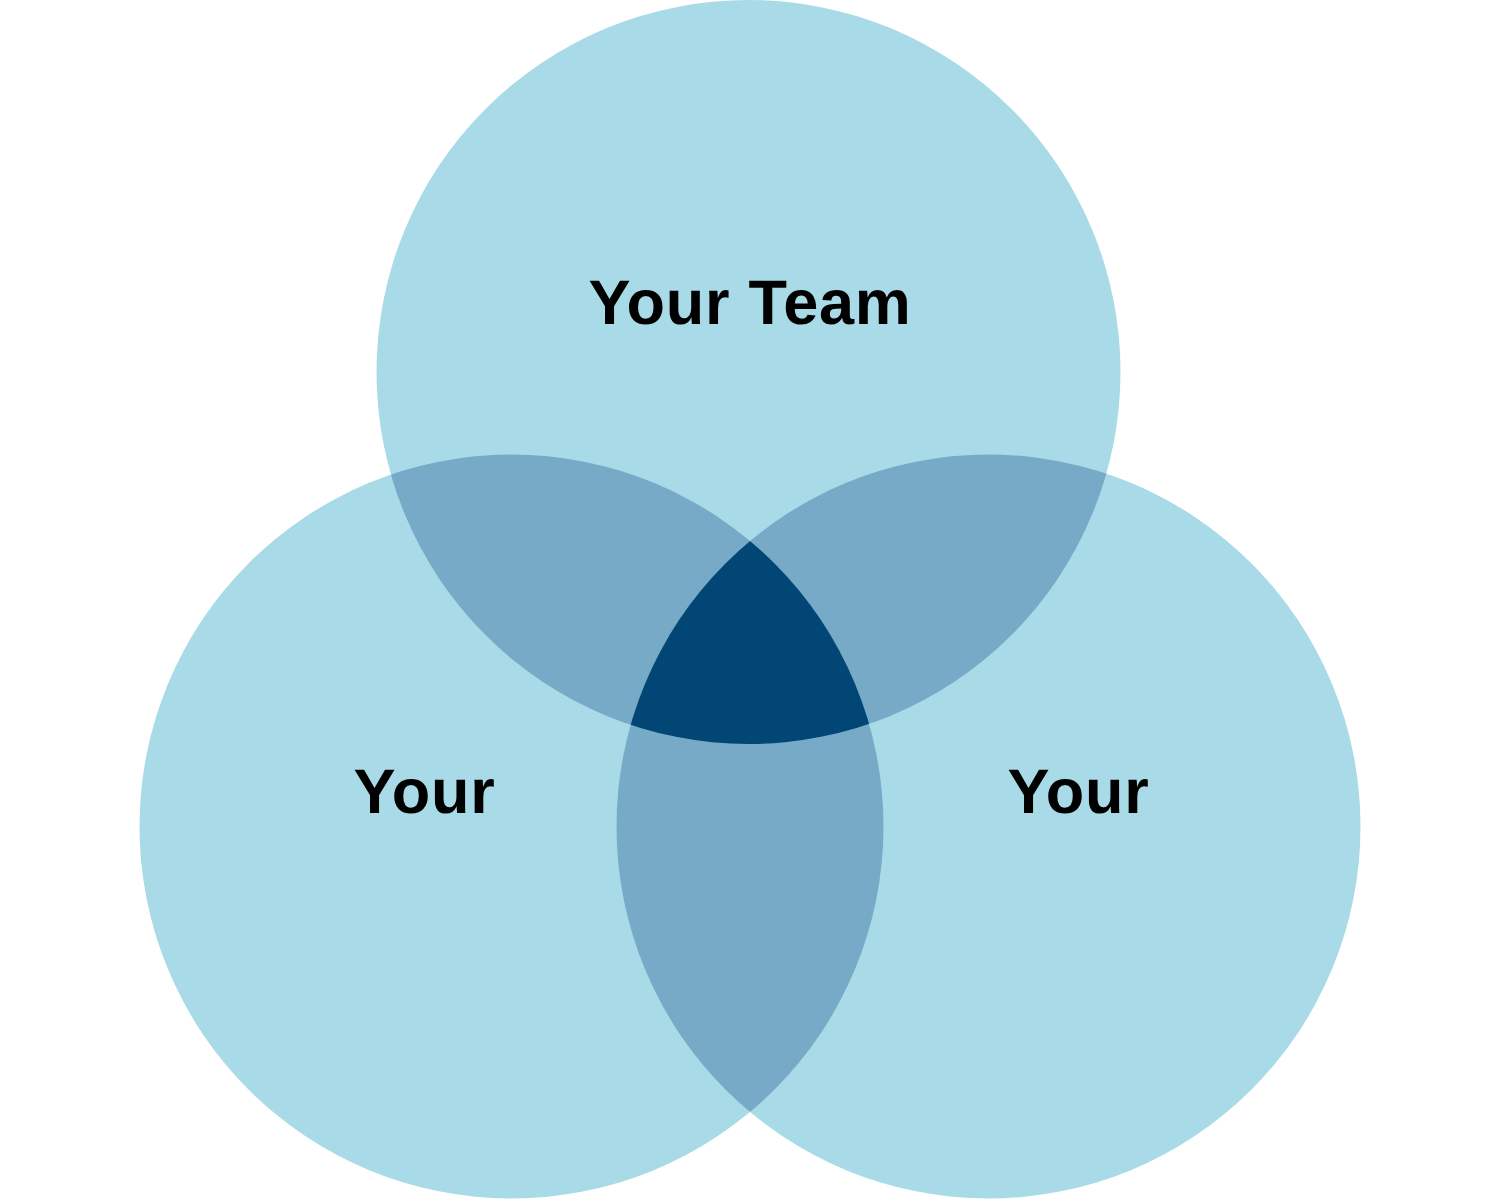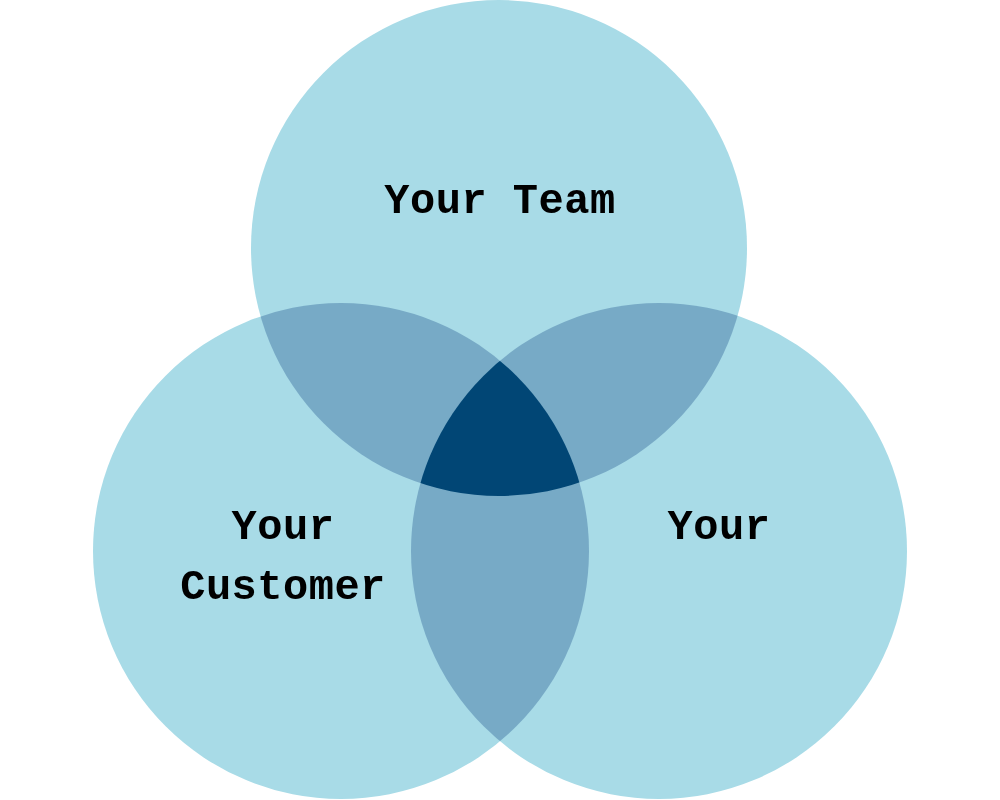--- a/index.html
+++ b/index.html
@@ -1,20 +1,20 @@
 <!DOCTYPE html>
 <html><head>
   <meta charset="utf-8">
   <style>
     html, body { margin: 0; padding: 0; background: #ffffff; }
     body { width: 1000px; height: 800px; overflow: hidden; position: relative; font-family: "DejaVu Sans", sans-serif; }
     #venn { position: absolute; left: 0; top: 0; }
     .label {
       position: absolute;
-      font-family: Liberation Mono, monospace;
+      font-family: Liberation Sans, sans-serif;
       font-weight: bold;
       font-size: 42px;
       color: #000000;
       text-align: center;
       line-height: 60px;
       letter-spacing: 0.5px;
       white-space: nowrap;
     }
   </style>
 </head>
@@ -51,18 +51,17 @@
     </g>
   </g>
 </svg>
 
 <div class="label" style="left:300px; top:172px; width:400px;">
   <div>Your Team</div>
 </div>
 
 <div class="label" style="left:133px; top:498px; width:300px;">
   <div>Your</div>
-  <div>Customer</div>
 </div>
 
 <div class="label" style="left:569px; top:498px; width:300px;">
   <div>Your</div>
 </div>
 
 </body></html>

